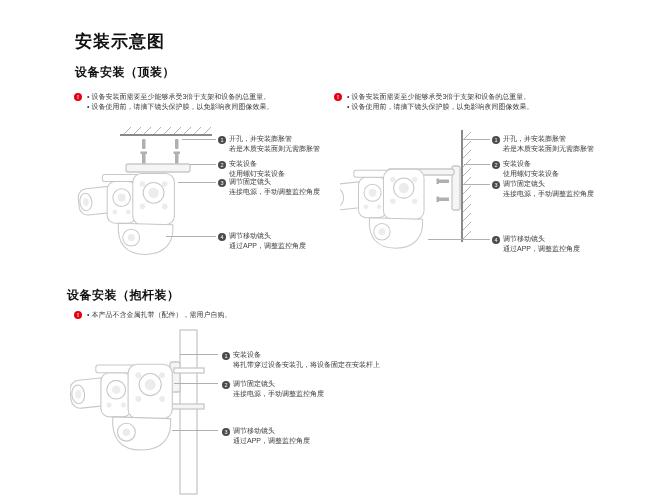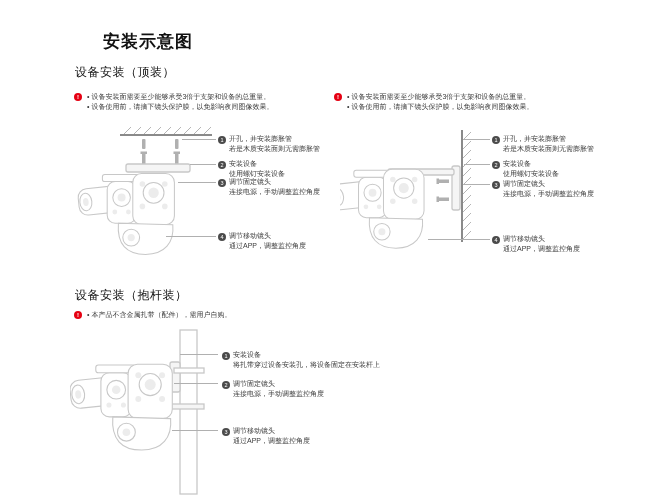--- a/index.html
+++ b/index.html
@@ -1,21 +1,21 @@
 <!DOCTYPE html>
 <html><head>
 <meta charset="utf-8">
 <style>
   html,body{margin:0;padding:0;background:#ffffff;}
   .page{
     position:relative;width:656px;height:500px;background:#ffffff;overflow:hidden;
     font-family:"Liberation Sans","DejaVu Sans",sans-serif;color:#222;
   }
-  .title{position:absolute;left:75px;top:30px;font-size:17px;font-weight:bold;color:#111;letter-spacing:1px;margin-left:28px;}
-  .sec-h{position:absolute;font-size:12px;font-weight:normal;color:#111;letter-spacing:0.5px;}
+  .title{position:absolute;left:75px;top:30px;font-size:17px;font-weight:bold;color:#111;letter-spacing:1px;}
+  .sec-h{position:absolute;font-size:12px;font-weight:bold;color:#111;letter-spacing:0.5px;}
   .notes{position:absolute;font-size:7px;line-height:9.5px;color:#3a3a3a;padding-left:13px;}
   .warn{
     position:absolute;left:0;top:1px;width:8px;height:8px;border-radius:50%;
     background:#e60012;color:#fff;font-size:6px;font-weight:bold;line-height:8px;text-align:center;
   }
   .note-line::before{content:"• ";}
   .callout{position:absolute;font-size:7px;line-height:9px;color:#3a3a3a;white-space:nowrap;}
   .badge{
     display:inline-block;width:8px;height:8px;border-radius:50%;background:#4b4b4b;color:#fff;
     font-size:5.5px;line-height:8px;text-align:center;margin-right:3px;vertical-align:-1px;
@@ -171,21 +171,21 @@
   </div>
   <div class="callout" style="left:492px;top:179px">
     <div><span class="badge">3</span><span>调节固定镜头</span></div>
     <div class="c-desc">连接电源，手动调整监控角度</div>
   </div>
   <div class="callout" style="left:492px;top:234px">
     <div><span class="badge">4</span><span>调节移动镜头</span></div>
     <div class="c-desc">通过APP，调整监控角度</div>
   </div>
 
-  <div class="sec-h" style="left:75px;top:287px">设备安装（抱杆装）</div>
+  <div class="sec-h" style="left:67px;top:287px">设备安装（抱杆装）</div>
 
   <div class="notes" style="left:74px;top:310px">
     <span class="warn">!</span>
     <div class="note-line">本产品不含金属扎带（配件），需用户自购。</div>
   </div>
 
   <svg class="diagram" style="left:70px;top:324px" width="150" height="172" viewBox="0 0 150 172">
     <rect class="art" x="110" y="6" width="17" height="164"></rect>
     <rect class="plate" x="100" y="38" width="10" height="30" rx="2"></rect>
     <rect class="art" x="104" y="44" width="30" height="5" fill="#e8e8e8"></rect>

